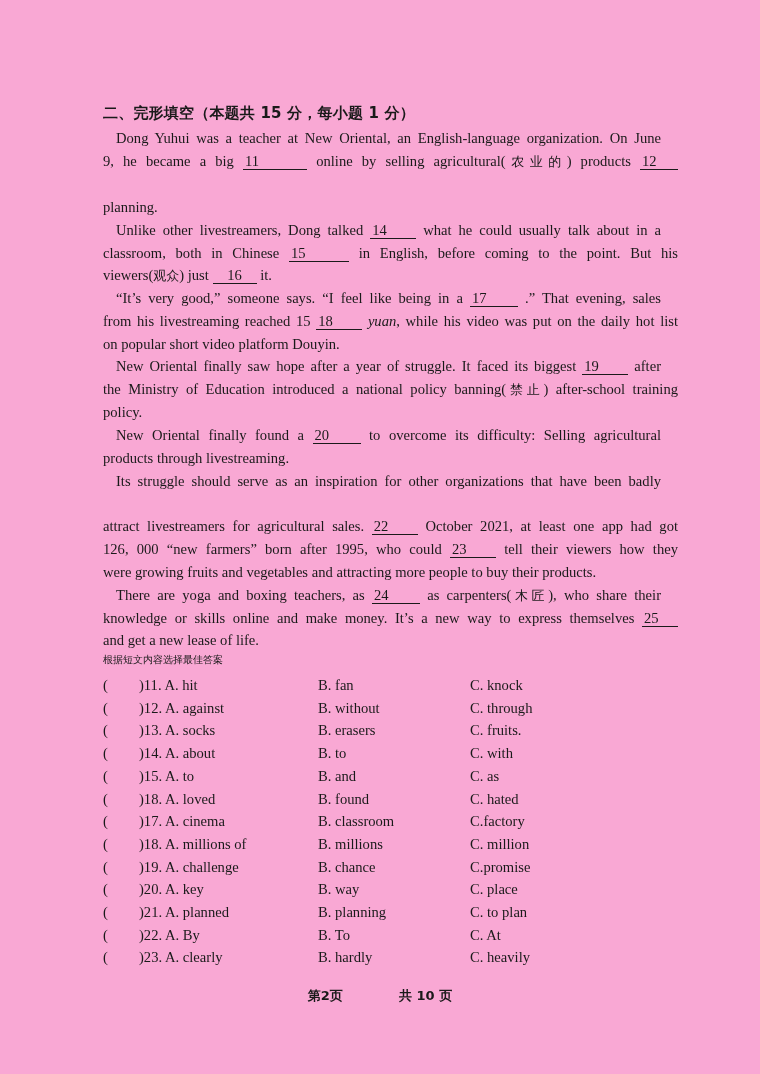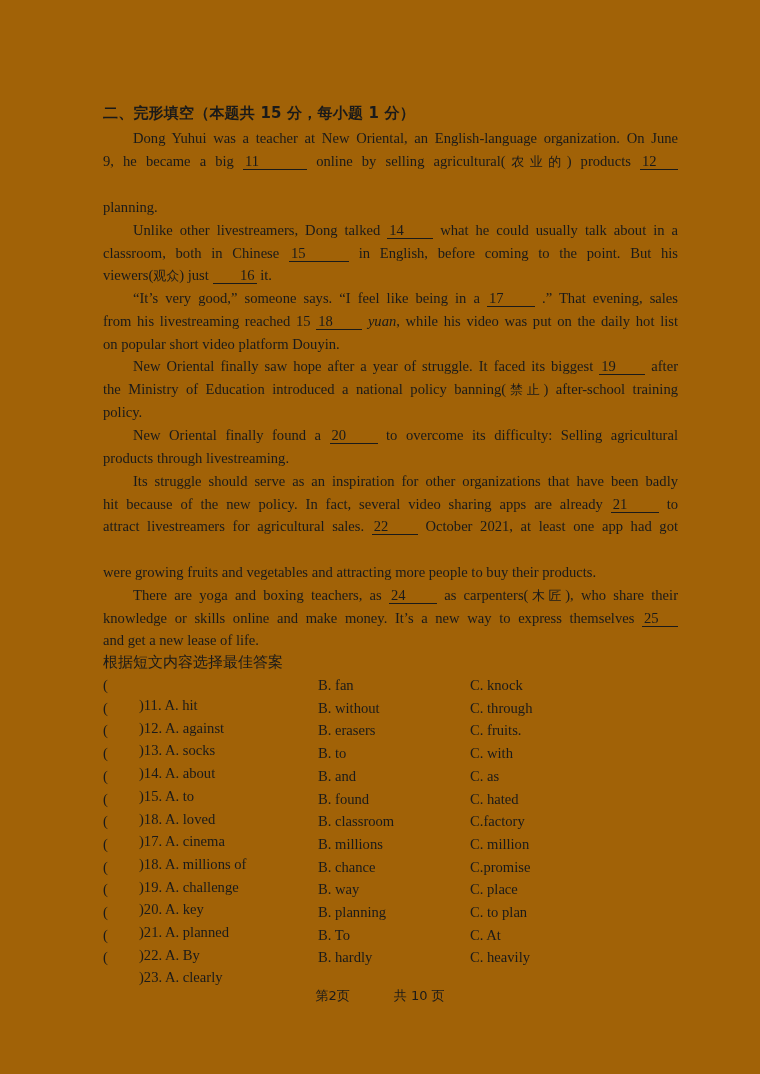--- a/index.html
+++ b/index.html
@@ -1,38 +1,38 @@
 <!DOCTYPE html>
 <html><head>
 <meta charset="utf-8">
 <style>
   html, body { margin: 0; padding: 0; background: #ffffff; }
   body { width: 760px; height: 1074px; position: relative; overflow: hidden;
          font-family: "Liberation Serif", "DejaVu Serif", serif; color: #1a1a1a; }
-  .page { position: absolute; left: 0; top: 0; width: 760px; height: 1074px; background: #a16207; }
+  .page { position: absolute; left: 0; top: 0; width: 760px; height: 1074px; background: #f9a8d4; }
   .heading { position: absolute; left: 103px; top: 104px; font-size: 15px; font-weight: bold;
              font-family: "DejaVu Sans", "Liberation Sans", sans-serif; letter-spacing: 0.2px; }
   .line { position: absolute; left: 103px; width: 575px; font-size: 14.6px; line-height: 20px;
           white-space: nowrap; }
   .line.just { text-align: justify; text-align-last: justify; }
-  .line.indent { left: 133px; width: 545px; }
-  .blank { display: inline-block; border-bottom: 1px solid #1a1a1a; text-align: right;
+  .line.indent { left: 116px; width: 545px; }
+  .blank { display: inline-block; border-bottom: 1px solid #1a1a1a; text-align: center;
            line-height: 15px; padding: 0 2px; }
   .cn { font-family: "DejaVu Sans", sans-serif; font-size: 13px; }
   .it { font-style: italic; }
-  .instr { position: absolute; left: 103px; top: 653px; font-size: 15px;
+  .instr { position: absolute; left: 103px; top: 653px; font-size: 10px;
            font-family: "DejaVu Sans", sans-serif; }
   .opt-row { position: absolute; left: 103px; width: 560px; height: 20px; font-size: 14.6px; line-height: 20px; }
   .opt-row .paren { position: absolute; left: 0; }
-  .opt-row .num { position: absolute; left: 36px; margin-top: 20px; }
+  .opt-row .num { position: absolute; left: 36px; }
   .opt-row .b { position: absolute; left: 215px; }
   .opt-row .c { position: absolute; left: 367px; }
   .footer { position: absolute; left: 0; width: 760px; top: 987px; text-align: center;
             font-size: 13px; font-family: "DejaVu Sans", sans-serif; }
-  .footer span { margin: 0 20px; }
+  .footer span { margin: 0 26px; font-weight: bold; }
 </style>
 </head>
 <body>
 
 <div class="page">
 
   <div class="heading">二、完形填空（本题共 15 分，每小题 1 分）</div>
 
   <div class="line just indent" style="top:128px"><span>Dong Yuhui was a teacher at New Oriental, an English-language organization. On June</span></div>
   <div class="line just" style="top:151px">
@@ -82,30 +82,30 @@
   <div class="line" style="top:402px"><span>policy.</span></div>
 
   <div class="line just indent" style="top:425px">
     <span>New Oriental finally found a</span>
     <span class="blank" style="width:44px">20</span>
     <span>to overcome its difficulty: Selling agricultural</span>
   </div>
   <div class="line" style="top:448px"><span>products through livestreaming.</span></div>
 
   <div class="line just indent" style="top:471px"><span>Its struggle should serve as an inspiration for other organizations that have been badly</span></div>
-  <div class="line just" style="top:494px">
-    <span>hit because of the new policy. In fact, several video sharing apps are already</span>
-    <span class="blank" style="width:44px">21</span>
-    <span>to</span>
-  </div>
   <div class="line just" style="top:516px">
     <span>attract livestreamers for agricultural sales.</span>
     <span class="blank" style="width:42px">22</span>
     <span>October 2021, at least one app had got</span>
   </div>
+  <div class="line just" style="top:539px">
+    <span>126, 000 “new farmers” born after 1995, who could</span>
+    <span class="blank" style="width:42px">23</span>
+    <span>tell their viewers how they</span>
+  </div>
   <div class="line" style="top:562px"><span>were growing fruits and vegetables and attracting more people to buy their products.</span></div>
 
   <div class="line just indent" style="top:585px">
     <span>There are yoga and boxing teachers, as</span>
     <span class="blank" style="width:44px">24</span>
     <span>as carpenters(</span><span class="cn">木匠</span><span>), who share their</span>
   </div>
   <div class="line just" style="top:608px">
     <span>knowledge or skills online and make money. It’s a new way to express themselves</span>
     <span class="blank" style="width:32px;text-align:right">25</span>

